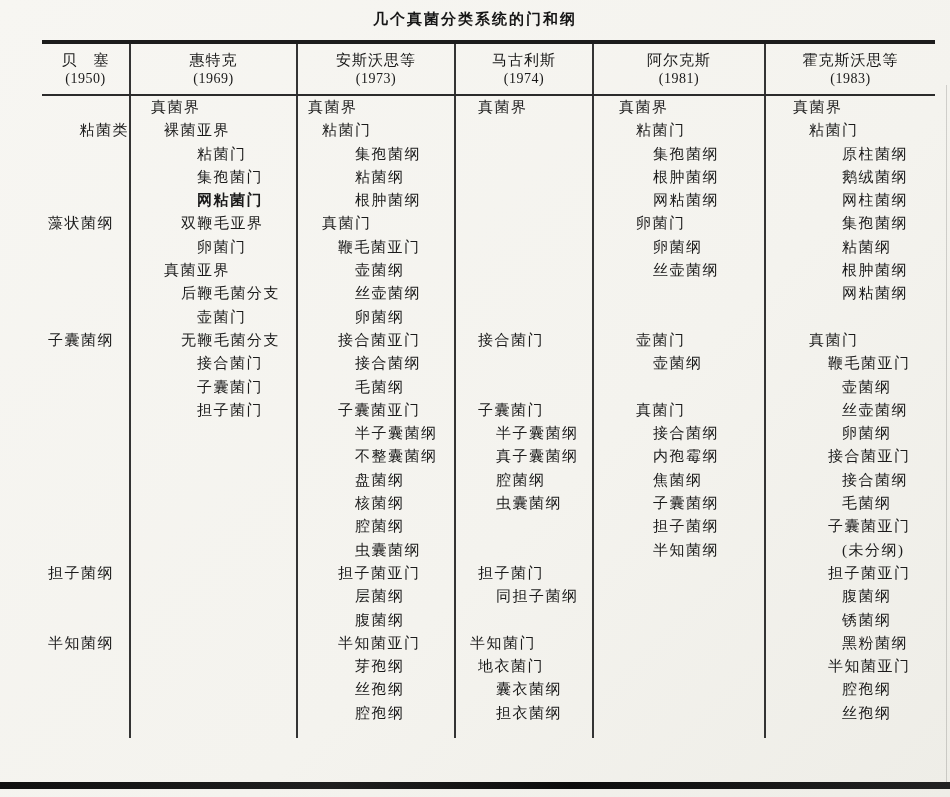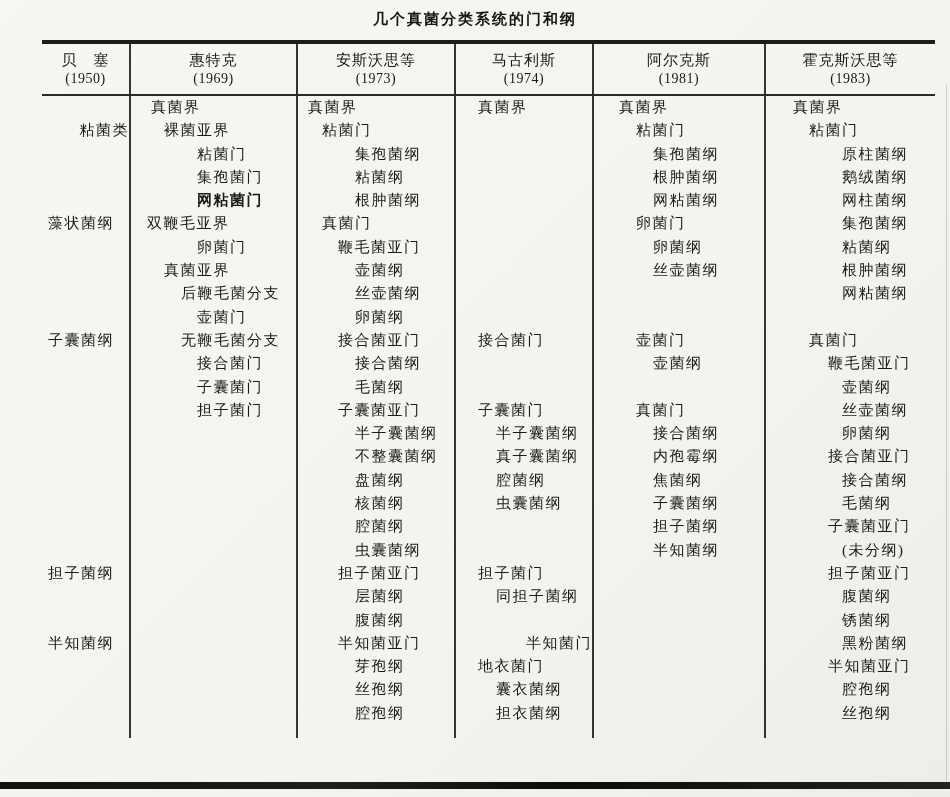--- a/index.html
+++ b/index.html
@@ -152,21 +152,21 @@
           <tr>
             <td></td>
             <td style="padding-left: 66px; font-weight: bold;">网粘菌门</td>
             <td style="padding-left: 57px;">根肿菌纲</td>
             <td></td>
             <td style="padding-left: 59px;">网粘菌纲</td>
             <td style="padding-left: 76px;">网柱菌纲</td>
           </tr>
           <tr>
             <td style="padding-left: 6px;">藻状菌纲</td>
-            <td style="padding-left: 16px;">双鞭毛亚界</td>
+            <td style="padding-left: 50px;">双鞭毛亚界</td>
             <td style="padding-left: 24px;">真菌门</td>
             <td></td>
             <td style="padding-left: 42px;">卵菌门</td>
             <td style="padding-left: 76px;">集孢菌纲</td>
           </tr>
           <tr>
             <td></td>
             <td style="padding-left: 66px;">卵菌门</td>
             <td style="padding-left: 40px;">鞭毛菌亚门</td>
             <td></td>
@@ -298,21 +298,21 @@
             <td></td>
             <td style="padding-left: 57px;">腹菌纲</td>
             <td></td>
             <td></td>
             <td style="padding-left: 76px;">锈菌纲</td>
           </tr>
           <tr>
             <td style="padding-left: 6px;">半知菌纲</td>
             <td></td>
             <td style="padding-left: 40px;">半知菌亚门</td>
-            <td style="padding-left: 38px; text-align: right;">半知菌门</td>
+            <td style="padding-left: 14px;">半知菌门</td>
             <td></td>
             <td style="padding-left: 76px;">黑粉菌纲</td>
           </tr>
           <tr>
             <td></td>
             <td></td>
             <td style="padding-left: 57px;">芽孢纲</td>
             <td style="padding-left: 22px;">地衣菌门</td>
             <td></td>
             <td style="padding-left: 62px;">半知菌亚门</td>

